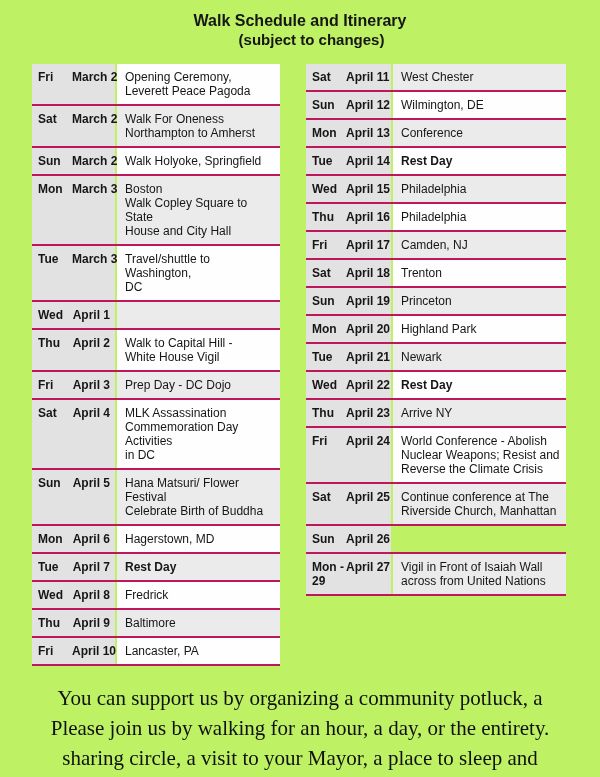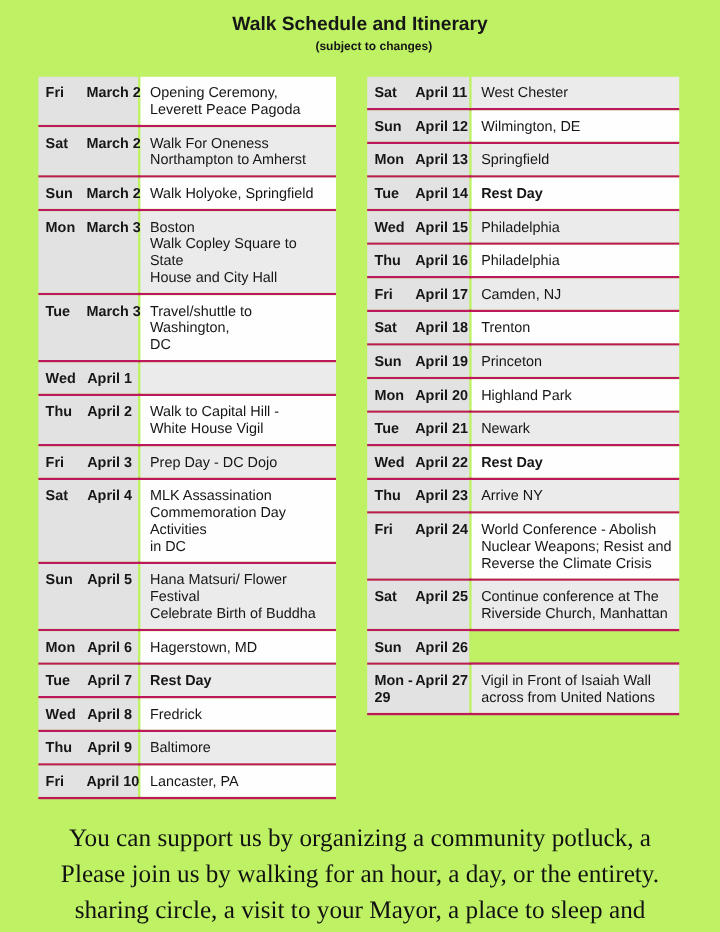--- a/index.html
+++ b/index.html
@@ -16,21 +16,21 @@
     font-family: "Liberation Sans", "DejaVu Sans", sans-serif;
     color: var(--text, #161616);
   }
   .title-block {
     padding-top: 11px;
     text-align: center;
     font-weight: bold;
     line-height: 19px;
   }
   .title-line1 { font-size: 16px; }
-  .title-line2 { font-size: 10px; padding-left: 23px; }
+  .title-line2 { font-size: 15px; padding-left: 23px; }
 
   .tables-wrap {
     display: flex;
     align-items: flex-start;
     margin: 15px 0 0 32px;
     gap: 26px;
   }
   .sched-table {
     display: flex;
     flex-direction: column;
@@ -225,21 +225,21 @@
             <span class="dow">Sun</span>
             <span class="date">April 12</span>
           </div>
           <div class="desc-cell bg-white">Wilmington, DE</div>
         </div>
         <div class="row">
           <div class="day-cell">
             <span class="dow">Mon</span>
             <span class="date">April 13</span>
           </div>
-          <div class="desc-cell bg-gray">Springfield</div>
+          <div class="desc-cell bg-gray">Conference</div>
         </div>
         <div class="row">
           <div class="day-cell">
             <span class="dow">Tue</span>
             <span class="date">April 14</span>
           </div>
           <div class="desc-cell bg-white bold">Rest Day</div>
         </div>
         <div class="row">
           <div class="day-cell">

